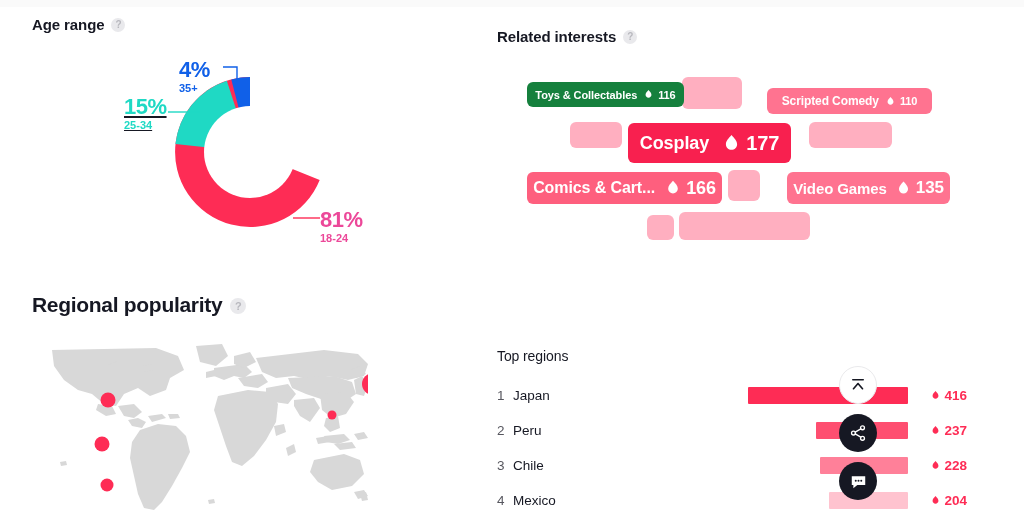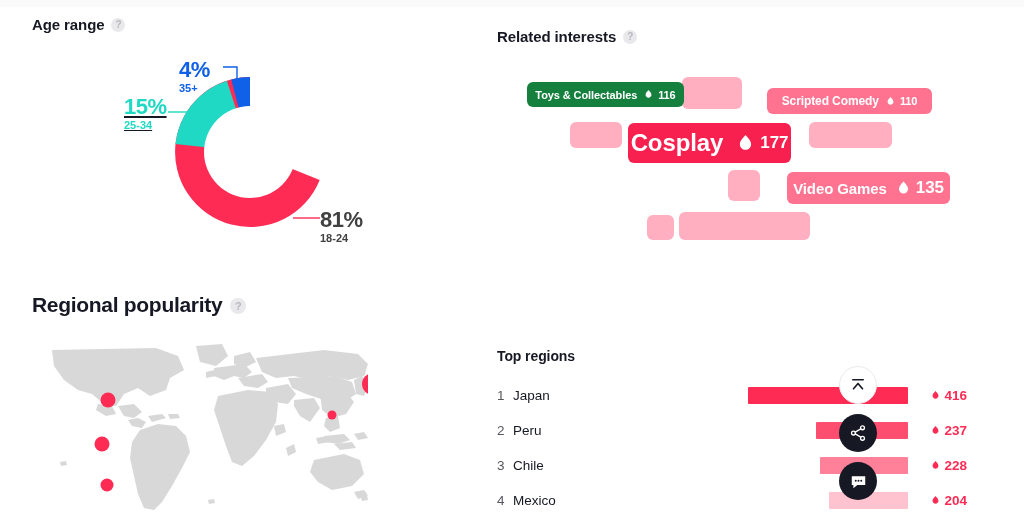--- a/index.html
+++ b/index.html
@@ -26,42 +26,42 @@
   }
   .hdr-lg .help { width:16px; height:16px; line-height:16px; font-size:11px; margin-bottom:3px; }
 
   
   .donut-wrap { position:absolute; left:0px; top:40px; width:480px; height:225px; }
   .dlabel { position:absolute; font-weight:bold; }
   .dlabel .pct { display:block; font-size:22px; font-weight:bold; letter-spacing:-0.5px; line-height:23px; }
   .dlabel .rng { display:block; font-size:11px; font-weight:bold; line-height:14px; }
   .l-blue .pct, .l-blue .rng { color:#1060e8; }
   .l-teal .pct, .l-teal .rng { color:#1fd9c4; }
-  .l-red  .pct, .l-red  .rng { color:#404040; }
+  .l-red  .pct, .l-red  .rng { color:#ec4899; }
 
   
   .cloud { position:absolute; left:497px; top:60px; width:470px; height:190px; }
   .tag {
     position:absolute; display:flex; align-items:center; justify-content:center;
     border-radius:6px; color:#ffffff; white-space:nowrap;
     font-weight:bold; letter-spacing:-0.1px;
   }
   .tag .lab { }
   .tag .val { display:flex; align-items:center; gap:4px; }
   .tag svg { display:block; }
   .ghost { position:absolute; border-radius:6px; background:#ffafc0; }
 
   
   .map { position:absolute; left:38px; top:344px; width:330px; height:168px; }
   .map svg { display:block; width:330px; height:168px; }
   .dot { fill:#fe2c55; }
 
   
   .tr { position:absolute; left:497px; top:348px; width:480px; height:165px; }
-  .tr-title { font-size:14px; font-weight:bold; color:#161823; letter-spacing:-0.1px; }
+  .tr-title { font-size:14px; font-weight:normal; color:#161823; letter-spacing:-0.1px; }
   .tr-row { position:absolute; left:0; width:470px; height:22px; display:flex; align-items:center; }
   .tr-rank { width:16px; font-size:13.5px; color:#57575f; }
   .tr-name { font-size:13.5px; color:#161823; }
   .tr-bar-area { position:absolute; left:250px; top:0; width:220px; height:22px; }
   .tr-bar { position:absolute; right:59px; top:3px; height:17px; background:#fe2c55; border-radius:1px; }
   .tr-val { position:absolute; right:0; top:0; height:22px;
             display:flex; align-items:center; gap:3px;
             font-size:13.5px; font-weight:bold; color:#fe2c55; }
 
   
@@ -138,27 +138,37 @@
         <span class="lab" style="font-size:12px">Scripted Comedy</span>
         <span style="display:inline-block;width:6px"></span>
         <span class="val" style="font-size:11px">
           <svg width="11" height="11" viewBox="0 0 24 24">
             <path fill="#ffffff" d="M12 2.2c3.2 3.6 6.4 6.6 6.4 10.6 0 3.7-2.9 6.4-6.4 6.4s-6.4-2.7-6.4-6.4C5.6 8.8 8.8 5.8 12 2.2z"></path>
           </svg>
           <span>110</span>
         </span>
       </div>
       <div class="tag" style="left: 131px; top: 63px; width: 163px; height: 40px; background: rgb(248, 32, 79);">
-        <span class="lab" style="font-size:24px">Cosplay</span>
+        <span class="lab" style="font-size:18px">Cosplay</span>
         <span style="display:inline-block;width:12px"></span>
-        <span class="val" style="font-size:17px">
+        <span class="val" style="font-size:20px">
           <svg width="21" height="21" viewBox="0 0 24 24">
             <path fill="#ffffff" d="M12 2.2c3.2 3.6 6.4 6.6 6.4 10.6 0 3.7-2.9 6.4-6.4 6.4s-6.4-2.7-6.4-6.4C5.6 8.8 8.8 5.8 12 2.2z"></path>
           </svg>
           <span>177</span>
+        </span>
+      </div>
+      <div class="tag" style="left: 30px; top: 112px; width: 195px; height: 32px; background: rgb(254, 95, 126);">
+        <span class="lab" style="font-size:16px">Comics &amp; Cart...</span>
+        <span style="display:inline-block;width:9px"></span>
+        <span class="val" style="font-size:18px">
+          <svg width="18" height="18" viewBox="0 0 24 24">
+            <path fill="#ffffff" d="M12 2.2c3.2 3.6 6.4 6.6 6.4 10.6 0 3.7-2.9 6.4-6.4 6.4s-6.4-2.7-6.4-6.4C5.6 8.8 8.8 5.8 12 2.2z"></path>
+          </svg>
+          <span>166</span>
         </span>
       </div>
       <div class="tag" style="left: 272px; top: 112px; width: 163px; height: 32px; background: rgb(255, 115, 144); margin-left: 18px;">
         <span class="lab" style="font-size:15px">Video Games</span>
         <span style="display:inline-block;width:8px"></span>
         <span class="val" style="font-size:17px">
           <svg width="17" height="17" viewBox="0 0 24 24">
             <path fill="#ffffff" d="M12 2.2c3.2 3.6 6.4 6.6 6.4 10.6 0 3.7-2.9 6.4-6.4 6.4s-6.4-2.7-6.4-6.4C5.6 8.8 8.8 5.8 12 2.2z"></path>
           </svg>
           <span>135</span>

